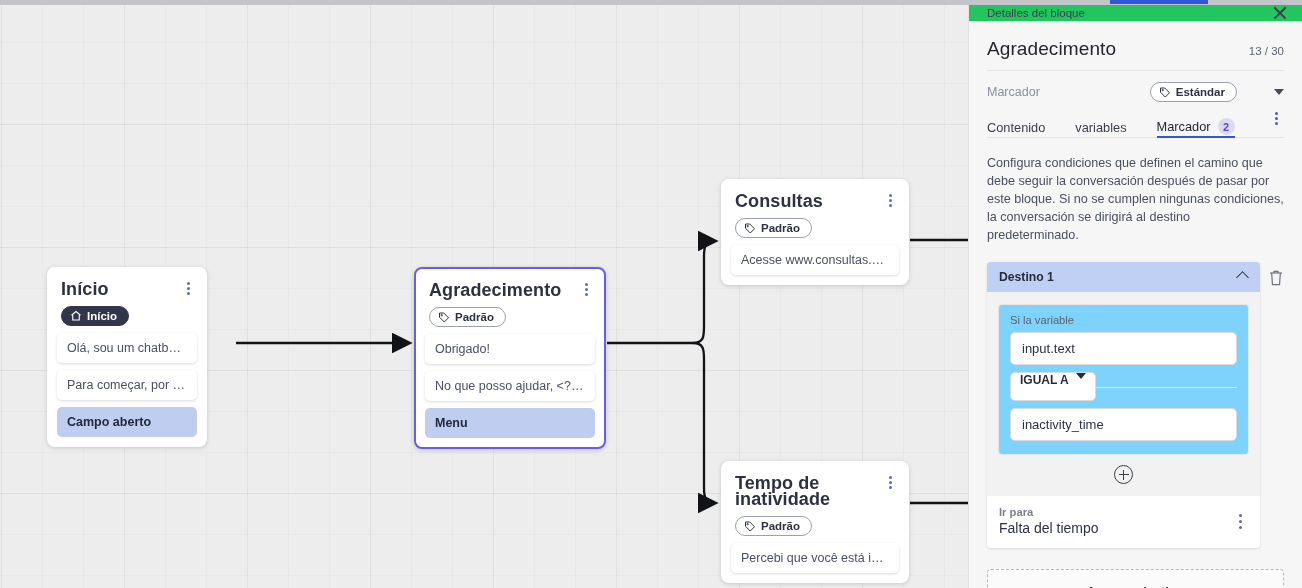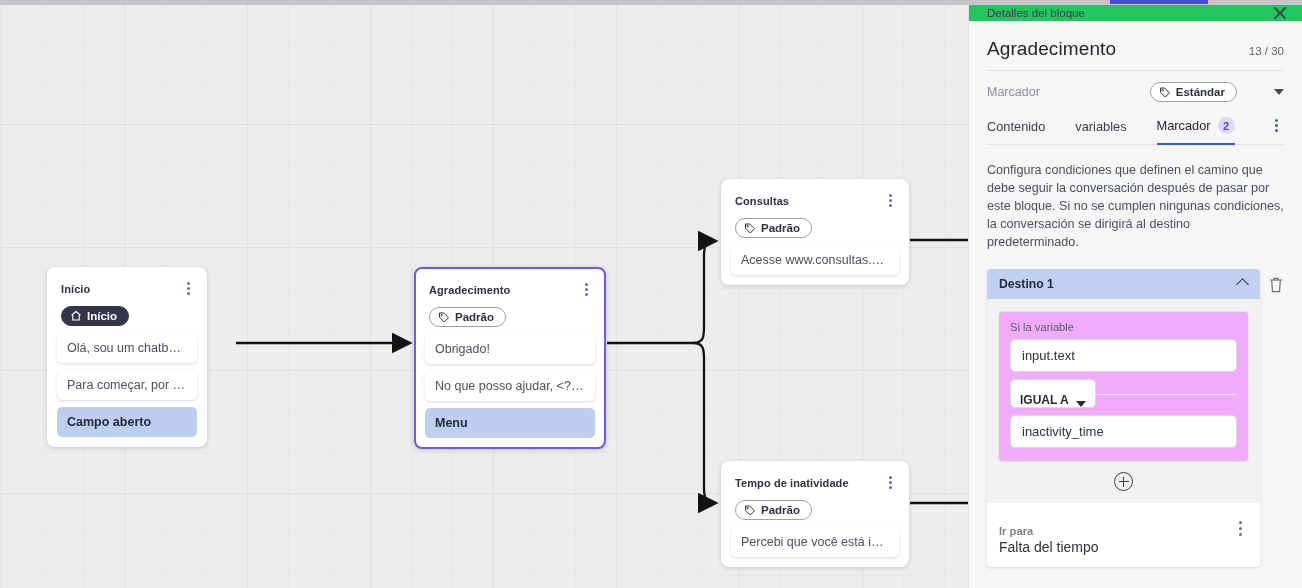--- a/index.html
+++ b/index.html
@@ -34,21 +34,21 @@
     box-shadow: 0 1px 4px rgba(0,0,0,0.17);
     padding: 0 0 9px 0;
     border: 1px solid transparent;
   }
   .node.selected {
     border: 2px solid #6b5ce7;
     box-shadow: 0 1px 5px rgba(0,0,0,0.18);
   }
   .node-head { padding: 13px 13px 0 13px; position: relative; }
   .node-title {
-    font-size: 11px; font-weight: 700; color: #2d3142;
+    font-size: 18px; font-weight: 700; color: #2d3142;
     letter-spacing: .1px; line-height: 16px;
   }
   .kebab {
     position: absolute; right: 10px; top: 12px;
     width: 16px; height: 16px; cursor: pointer;
   }
   .kebab i {
     display: block; width: 3px; height: 3px; border-radius: 50%;
     background: #5c6bc0; margin: 0 auto 2px auto;
   }
@@ -137,21 +137,21 @@
     border-left: 5px solid transparent; border-right: 5px solid transparent;
     border-top: 6px solid #454a58; cursor: pointer;
   }
 
   .tabs {
     display: flex; align-items: flex-end; gap: 0;
     border-bottom: 1px solid #e3e4e8;
     padding: 0 0 0 0; position: relative;
   }
   .tab {
-    font-size: 12.8px; color: #3a3e4c; padding: 5px 0 9px 0;
+    font-size: 12.8px; color: #3a3e4c; padding: 5px 0 1px 0;
     margin-right: 30px; cursor: pointer;
     display: flex; align-items: center; gap: 7px;
     border-bottom: 2px solid transparent; margin-bottom: -1px; text-align: center;
   }
   .tab.active { color: #1d2330; font-weight: 400; border-bottom-color: #2f57d8; }
   .tab .cnt {
     background: #dcd9f7; color: #5648c9;
     font-size: 11px; font-weight: 700;
     border-radius: 50%; width: 17px; height: 17px;
     display: flex; align-items: center; justify-content: center;
@@ -186,38 +186,38 @@
   }
   .chev-up:before {
     content: ""; position: absolute; left: 1px; top: 3px;
     width: 8px; height: 8px;
     border-left: 1.6px solid #2b3042; border-top: 1.6px solid #2b3042;
     transform: rotate(45deg);
   }
   .trash { width: 16px; height: 18px; margin-top: 7px; cursor: pointer; }
 
   .cond-box {
-    margin: 12px 11px 0 11px; background: #f0abfc;
+    margin: 12px 11px 0 11px; background: #7dd3fc;
     border: 1px solid #e6e6e9; border-radius: 4px;
     padding: 9px 11px 13px 11px;
   }
   .cond-box .sub { font-size: 11.2px; color: #5c6171; margin-bottom: 6px; }
   .field {
     border: 1px solid #d9dadf; border-radius: 5px;
     background: #fff; height: 33px;
     display: flex; align-items: center; padding: 0 11px;
     font-size: 13px; color: #2d3142;
   }
   .op-row { position: relative; height: 30px; margin: 7px 0 6px 0; }
   .op-row .rule {
     position: absolute; left: 0; right: 0; top: 15px; height: 1px; background: #e6e6e9;
   }
   .op-pill {
     position: absolute; left: 0; top: 0;
-    display: inline-flex; align-items: flex-end; gap: 7px;
+    display: inline-flex; align-items: flex-start; gap: 7px;
     border: 1px solid #d9dadf; border-radius: 5px; background: #fff;
     height: 29px; padding: 0 9px;
     font-size: 12px; font-weight: 700; color: #262b3a; cursor: pointer;
   }
   .op-pill .c {
     width: 0; height: 0;
     border-left: 5px solid transparent; border-right: 5px solid transparent;
     border-top: 6px solid #262b3a;
   }
   .plus-row { display: flex; justify-content: center; padding: 10px 0 12px 0; }
@@ -228,21 +228,21 @@
   .plus:before, .plus:after {
     content: ""; position: absolute; background: #3a3e4c;
   }
   .plus:before { left: 3.5px; top: 7.7px; width: 10px; height: 1.5px; }
   .plus:after  { left: 7.7px; top: 3.5px; width: 1.5px; height: 10px; }
 
   .goto {
     background: #fff; padding: 10px 12px 12px 12px;
     display: flex; align-items: flex-start;
   }
-  .goto .col { flex: 1; margin-top: 12px; }
+  .goto .col { flex: 1; }
   .goto .lbl { font-size: 11.2px; color: #7c8190; font-weight: 700; }
   .goto .val { font-size: 14px; color: #2d3142; margin-top: 2px; }
   .goto .kebab3 { width: 16px; margin-top: 8px; cursor: pointer; }
   .goto .kebab3 i {
     display: block; width: 3px; height: 3px; border-radius: 50%;
     background: #6b7086; margin: 0 auto 3px auto;
   }
 
   .add-dest {
     margin: 21px 0 0 0; height: 44px;

